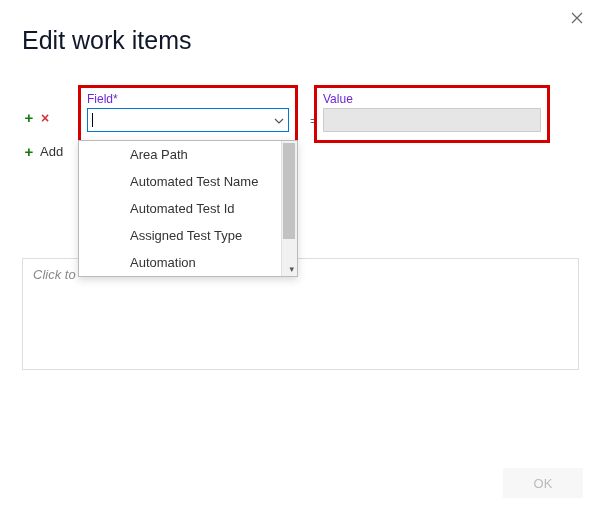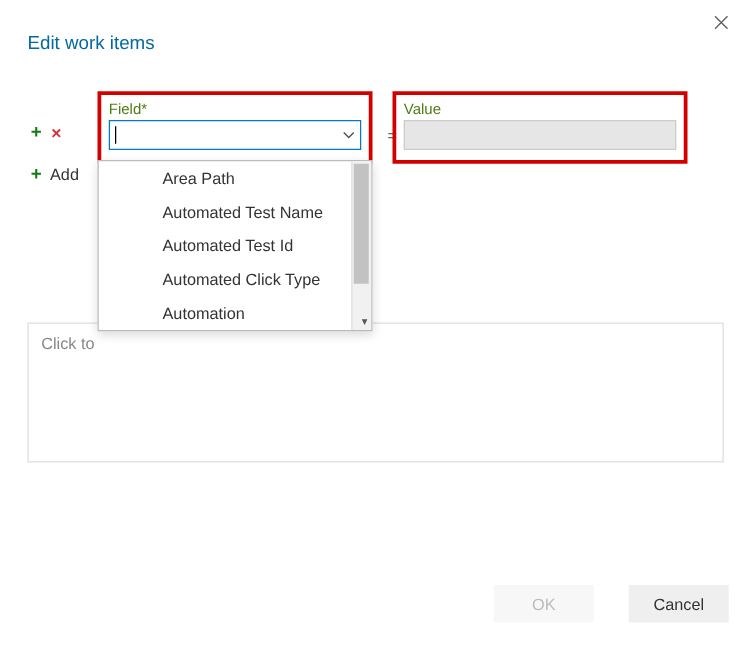--- a/index.html
+++ b/index.html
@@ -22,23 +22,23 @@
   .close-x {
     position: absolute;
     top: 8px;
     right: 14px;
     width: 20px; height:20px;
     display:flex; align-items:center; justify-content:center;
     color:#666; font-size:14px;
     cursor: pointer;
   }
   .title {
-    font-size: 15px;
+    font-size: 25px;
     font-weight: 300;
-    color: #0369a1;
+    color: #0f172a;
     margin: 8px 0 30px 0;
   }
   .rule-area {
     position: relative;
     height: 60px;
   }
   .add-icon {
     color:#107c10;
     font-weight:bold;
     font-size:15px;
@@ -80,21 +80,21 @@
   }
   .equals {
     position:absolute;
     left:288px;
     top:28px;
     color:#666;
     font-size:13px;
   }
   .lbl {
     font-size:12px;
-    color:#4d7c0f;
+    color:#6d28d9;
     margin-bottom:2px;
   }
   .combo {
     position:relative;
     width:100%;
     height:24px;
     border:1px solid #0078d4;
     background:#fff;
     display:flex;
     align-items:center;
@@ -167,20 +167,21 @@
   }
   .notes {
     position:absolute;
     left:22px;
     right:22px;
     top:258px;
     height:112px;
     border:1px solid #ddd;
     padding:8px 10px;
     color:#888;
+    font-style:italic;
     font-size:13px;
   }
   .footer {
     position:absolute;
     right:18px;
     bottom:18px;
     display:flex;
     gap:28px;
   }
   .btn {
@@ -238,32 +239,31 @@
 
     <div class="add-link">
       <span class="add-icon">+</span>
       <span>Add</span>
     </div>
 
     <div class="dropdown">
       <div class="dd-item">Area Path</div>
       <div class="dd-item">Automated Test Name</div>
       <div class="dd-item">Automated Test Id</div>
-      <div class="dd-item">Automated Click Type</div>
+      <div class="dd-item">Assigned Test Type</div>
       <div class="dd-item last">Automation</div>
       <div class="dd-scroll">
         <div class="dd-thumb"></div>
         <span class="dd-arrow">▾</span>
       </div>
     </div>
 
   </div>
 
   <div class="notes">
     <span>Click to</span>
   </div>
 
   <div class="footer">
     <div class="btn ok">OK</div>
-    <div class="btn">Cancel</div>
   </div>
 
 </div>
 
 </body></html>

